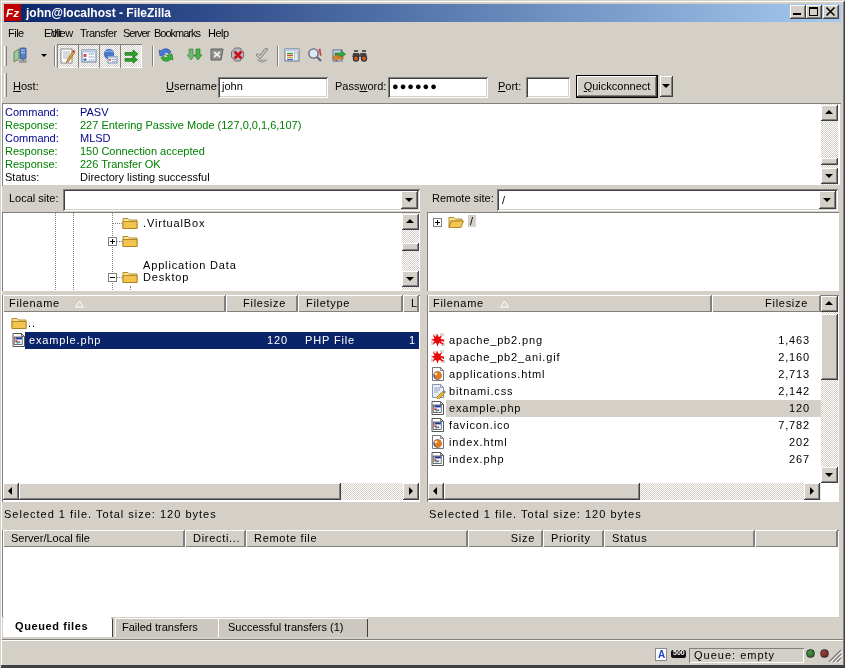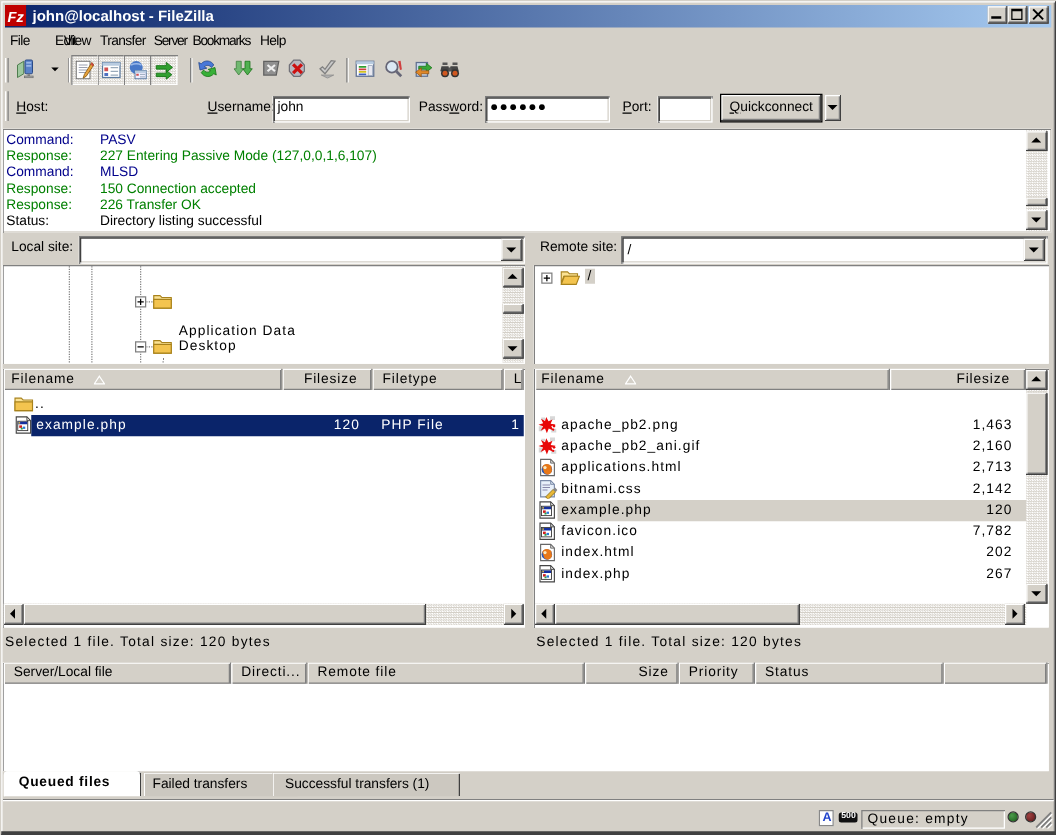--- a/index.html
+++ b/index.html
@@ -298,20 +298,27 @@
 <div class="combo" style="left:63px; top:189px; width:357px;">
   <span class="cbtn">
       <span class="arr arr-dn" style="left:4px; top:7px;"></span>
     </span>
 </div>
 <div class="abs tree in1" style="left:2px; top:212px; width:418px; height:79px;">
   <div class="abs dot-v" style="left:53px; top:1px; height:77px;"></div>
   <div class="abs dot-v" style="left:71px; top:1px; height:77px;"></div>
   <div class="abs dot-v" style="left:110px; top:1px; height:77px;"></div>
 
+  <div class="abs" style="left:0; top:2px; width:398px; height:18px;">
+    <div class="abs dot-h" style="left:110px; top:9px; width:10px;"></div>
+    <svg class="abs" style="left:120px; top:1px;" width="16" height="16" viewBox="0 0 16 16">
+        <use href="#folder"></use>
+      </svg>
+    <span class="abs" style="left:141px; top:3px;">.VirtualBox</span>
+  </div>
   <div class="abs" style="left:0; top:20px; width:398px; height:18px;">
     <div class="abs dot-h" style="left:110px; top:9px; width:10px;"></div>
     <svg class="abs" style="left:120px; top:1px;" width="16" height="16" viewBox="0 0 16 16">
         <use href="#folder"></use>
       </svg>
     <span class="abs" style="left:141px; top:3px;margin-top:24px;">Application Data</span>
     <span class="abs" style="left:106px; top:5px; width:9px; height:9px; background:#fff; border:1px solid #808080;">
         <span class="abs" style="left:1px; top:3px; width:5px; height:1px; background:#000;"></span>
         <span class="abs" style="left:3px; top:1px; width:1px; height:5px; background:#000;"></span>
       </span>

